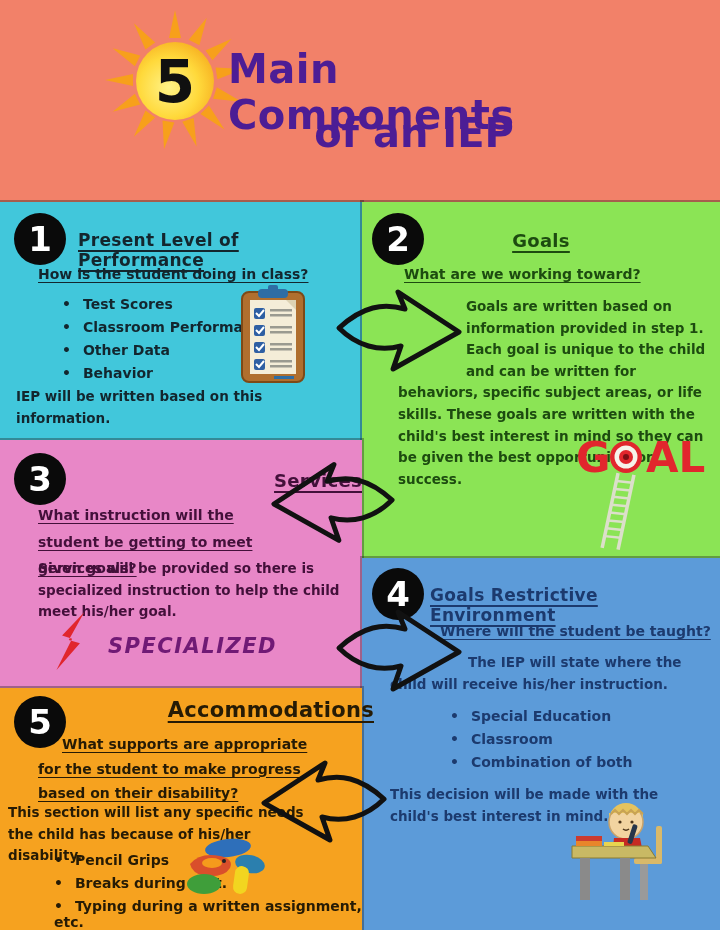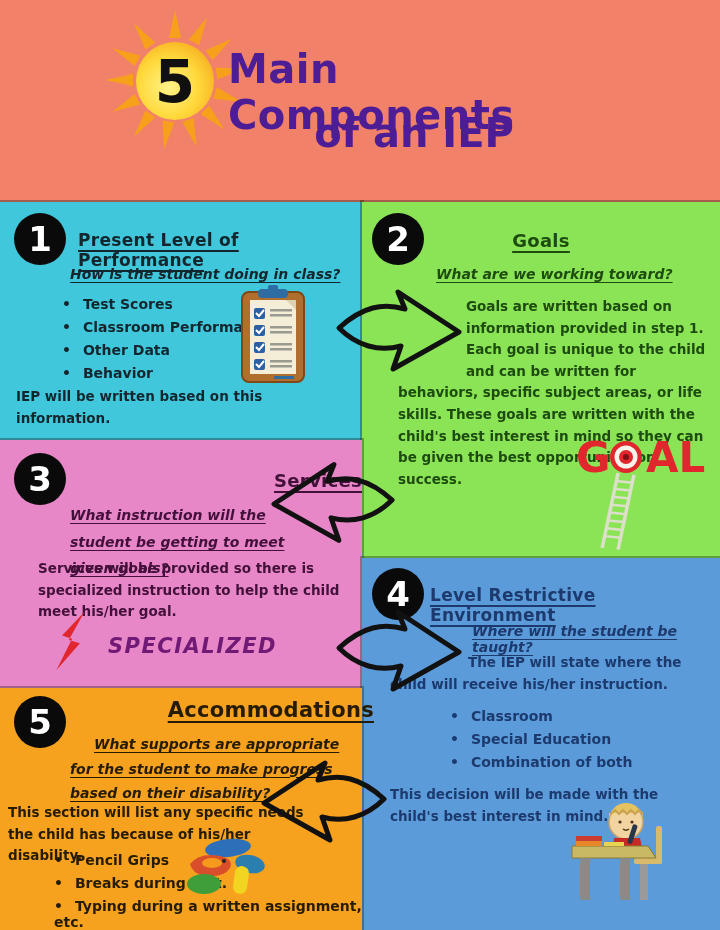--- a/index.html
+++ b/index.html
@@ -17,22 +17,22 @@
   .s1{left:0;top:202px;width:362px;height:238px;background:#41C7DB;color:#13262e;}
   .s2{left:362px;top:202px;width:358px;height:356px;background:#8BE455;color:#1d4b10;}
   .s3{left:0;top:440px;width:362px;height:248px;background:#E887C7;color:#43103a;}
   .s4{left:362px;top:558px;width:358px;height:372px;background:#5C9BD9;color:#1c3a6e;}
   .s5{left:0;top:688px;width:362px;height:242px;background:#F6A21F;color:#261b05;}
 
   .badge{position:absolute;width:52px;height:52px;border-radius:50%;background:#0a0a0a;color:#fff;
          display:flex;align-items:center;justify-content:center;font-size:34px;font-weight:700;}
   .sec-title{position:absolute;font-weight:700;font-size:17px;text-decoration:underline;
              text-decoration-thickness:2px;text-underline-offset:4px;letter-spacing:.3px;}
-  .question{position:absolute;font-weight:700;font-style:italic;font-size:14px;text-decoration:underline;
-            text-underline-offset:3px;margin-left:32px;}
+  .question{position:absolute;font-weight:700;font-size:14px;text-decoration:underline;
+            text-underline-offset:3px;}
   .body-text{position:absolute;font-weight:600;font-size:13.5px;line-height:1.6;}
   ul.blist{position:absolute;list-style:none;margin:0;padding:0;font-weight:600;font-size:14px;}
   ul.blist li{margin-bottom:7px;}
   ul.blist li::before{content:"•";margin-right:12px;}
   .spacer{float:left;}
 
   .arrow{position:absolute;z-index:6;}
   .flip{transform:scaleX(-1);}
 
   .goal-art{position:absolute;left:212px;top:232px;width:140px;height:120px;}
@@ -169,29 +169,29 @@
         <path d="M27 0 L7 21 L16 24 L2 52 L23 28 L13 25 Z" fill="#E1262D"></path>
       </svg>
       <div class="spec-word">SPECIALIZED</div>
     </div>
   </div>
 
   <div class="section s4">
     <div class="badge" style="left:10px;top:10px;">
       <span>4</span>
     </div>
-    <div class="sec-title" style="left:68px;top:27px;">Level Restrictive Environment</div>
+    <div class="sec-title" style="left:68px;top:27px;">Goals Restrictive Environment</div>
     <div class="question" style="left:78px;top:65px;">Where will the student be taught?</div>
     <div class="body-text" style="left:28px;top:94px;width:312px;">
       <span class="spacer" style="width:78px;height:20px;"></span>
       <span>The IEP will state where the child will receive his/her instruction.</span>
     </div>
     <ul class="blist" style="left:88px;top:150px;">
+      <li>Special Education</li>
       <li>Classroom</li>
-      <li>Special Education</li>
       <li>Combination of both</li>
     </ul>
     <div class="body-text" style="left:28px;top:226px;width:312px;">This decision will be made with the child's best interest in mind.</div>
     <svg class="kid" viewBox="0 0 112 112">
       <rect x="88" y="30" width="6" height="38" rx="2" fill="#D9B96A"></rect>
       <rect x="66" y="62" width="28" height="6" rx="2" fill="#D9B96A"></rect>
       <rect x="72" y="68" width="8" height="36" fill="#9a9a9a"></rect>
       <circle cx="58" cy="26" r="17" fill="#F2D4A0" stroke="#C9A369" stroke-width="1.5"></circle>
       <path d="M41 24 A17 17 0 0 1 75 24 L75 17 L41 17 Z" fill="#E5C35E"></path>
       <path d="M43 18 l4 -4 l4 4 l4 -4 l4 4 l4 -4 l4 4 l4 -4 l4 4" stroke="#C9A353" stroke-width="2" fill="none"></path>

